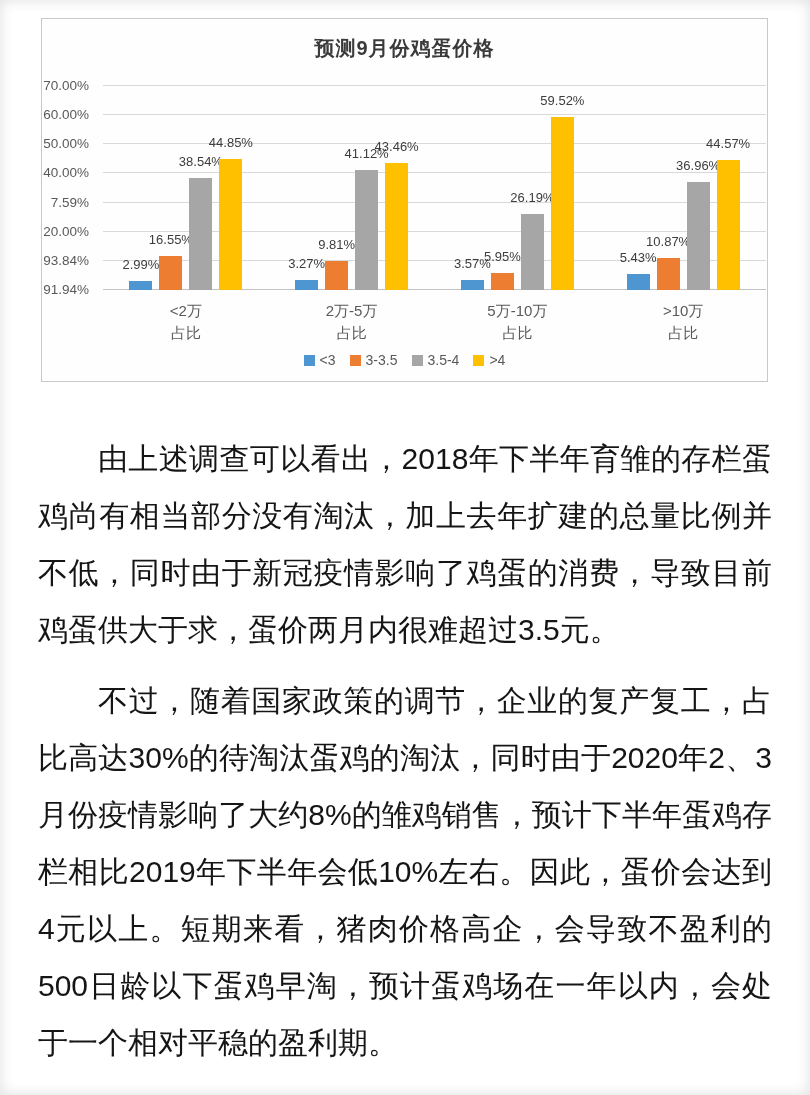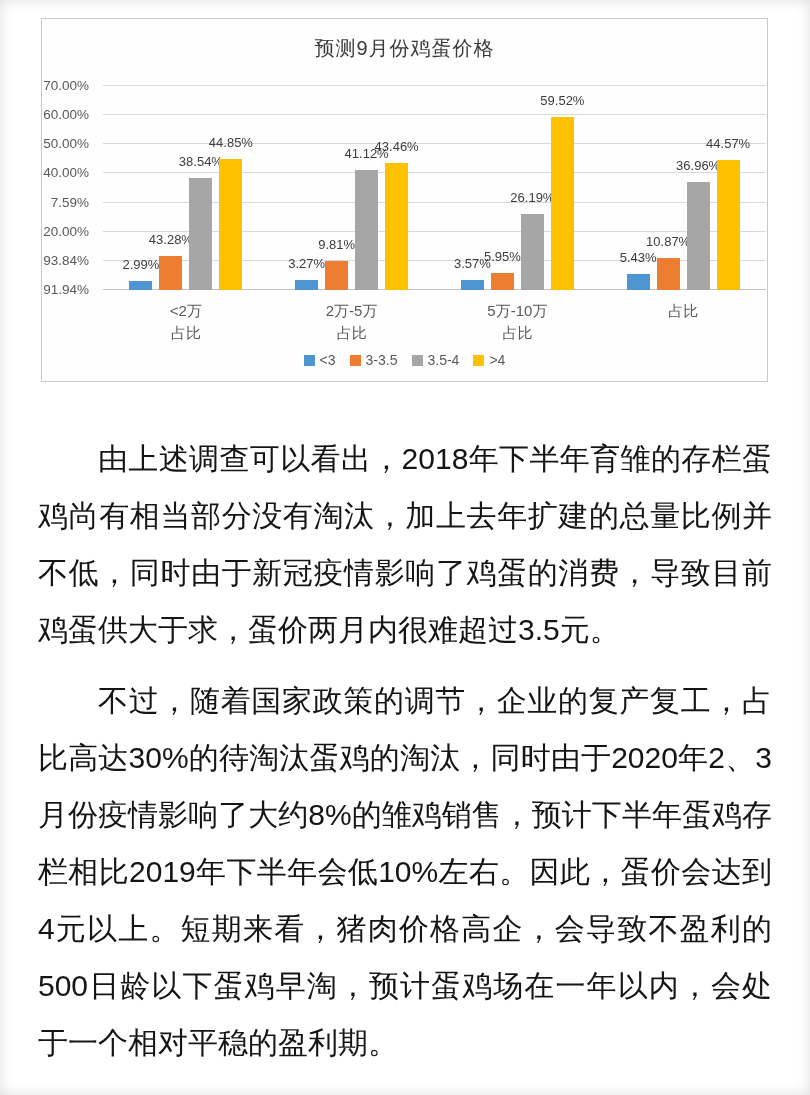--- a/index.html
+++ b/index.html
@@ -16,21 +16,21 @@
   
   .chart-card {
     position:absolute; left:41px; top:18px;
     width:727px; height:364px;
     background:#fefefe;
     border:1px solid #c9c9c9;
   }
   .chart-title {
     padding-top:16px;
     text-align:center;
-    font-size:20px; font-weight:normal;
+    font-size:20px; font-weight:bold;
     color:#3a3a3a;
     line-height:26px;
     letter-spacing:1px;
   }
   .plot {
     position:relative;
     margin:25px 0 0 61px;
     width:663px; height:204px;
   }
   .gridline {
@@ -97,21 +97,21 @@
         <div class="ytick" style="bottom: 108.571px;">40.00%</div>
         <div class="gridline" style="bottom: 145.714px;"></div>
         <div class="ytick" style="bottom: 137.714px;">50.00%</div>
         <div class="gridline" style="bottom: 174.857px;"></div>
         <div class="ytick" style="bottom: 166.857px;">60.00%</div>
         <div class="gridline" style="bottom: 204px;"></div>
         <div class="ytick" style="bottom: 196px;">70.00%</div>
         <div class="bar" style="left: 26.375px; width: 23px; height: 8.71371px; background: rgb(78, 150, 210);"></div>
         <div class="bar-label" style="left: 37.875px; bottom: 17.7137px; text-align: center;">2.99%</div>
         <div class="bar" style="left: 56.375px; width: 23px; height: 33.8931px; background: rgb(237, 125, 49);"></div>
-        <div class="bar-label" style="left: 67.875px; bottom: 42.8931px;">43.28%</div>
+        <div class="bar-label" style="left: 67.875px; bottom: 42.8931px;">16.55%</div>
         <div class="bar" style="left: 86.375px; width: 23px; height: 112.317px; background: rgb(166, 166, 166);"></div>
         <div class="bar-label" style="left: 97.875px; bottom: 121.317px;">38.54%</div>
         <div class="bar" style="left: 116.375px; width: 23px; height: 130.706px; background: rgb(255, 192, 0);"></div>
         <div class="bar-label" style="left: 127.875px; bottom: 139.706px;">44.85%</div>
         <div class="cat-label" style="left: 0px; width: 165.75px;">
           <div class="">&lt;2万</div>
           <div class="">占比</div>
         </div>
         <div class="bar" style="left: 192.125px; width: 23px; height: 9.52971px; background: rgb(78, 150, 210);"></div>
         <div class="bar-label" style="left: 203.625px; bottom: 18.5297px;">3.27%</div>
@@ -139,20 +139,21 @@
         </div>
         <div class="bar" style="left: 523.625px; width: 23px; height: 15.8246px; background: rgb(78, 150, 210);"></div>
         <div class="bar-label" style="left: 535.125px; bottom: 24.8246px;">5.43%</div>
         <div class="bar" style="left: 553.625px; width: 23px; height: 31.6783px; background: rgb(237, 125, 49);"></div>
         <div class="bar-label" style="left: 565.125px; bottom: 40.6783px;">10.87%</div>
         <div class="bar" style="left: 583.625px; width: 23px; height: 107.712px; background: rgb(166, 166, 166);"></div>
         <div class="bar-label" style="left: 595.125px; bottom: 116.712px;">36.96%</div>
         <div class="bar" style="left: 613.625px; width: 23px; height: 129.89px; background: rgb(255, 192, 0);"></div>
         <div class="bar-label" style="left: 625.125px; bottom: 138.89px;">44.57%</div>
         <div class="cat-label" style="left: 497.25px; width: 165.75px;">
+          <div class="">&gt;10万</div>
           <div class="">占比</div>
         </div>
       </div>
     <div class="legend" id="legend">
         <div class="legend-item">
           <div class="legend-swatch" style="background: rgb(78, 150, 210);"></div>
           <div class="legend-label">&lt;3</div>
         </div>
         <div class="legend-item">
           <div class="legend-swatch" style="background: rgb(237, 125, 49);"></div>

